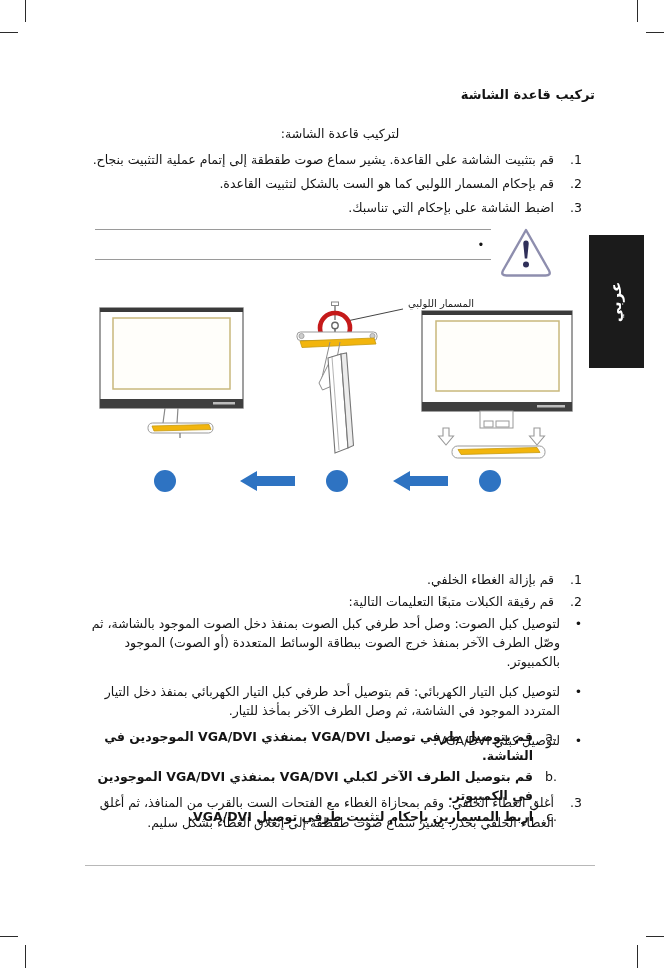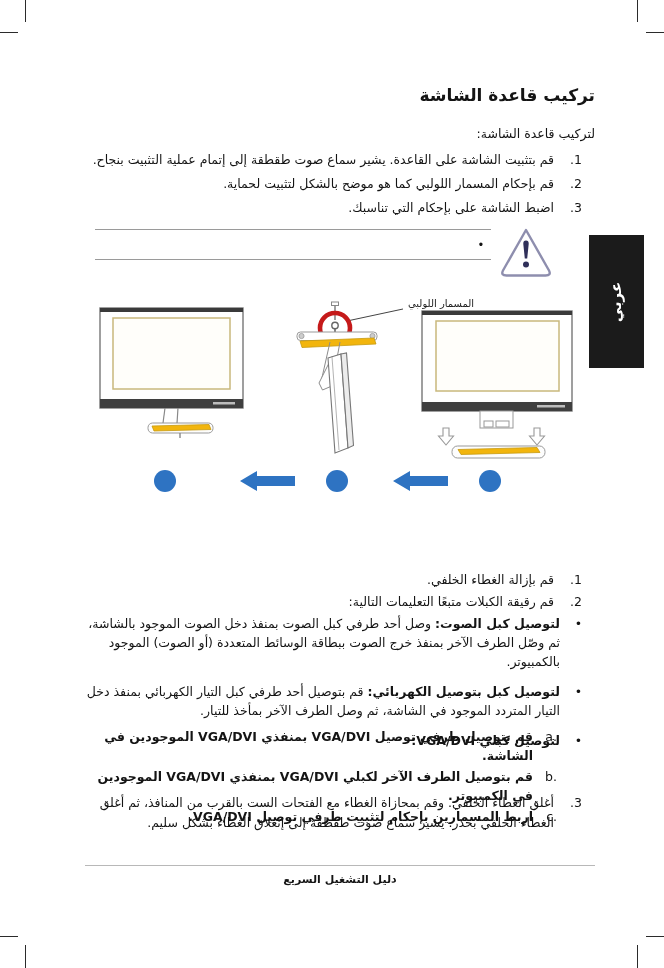--- a/index.html
+++ b/index.html
@@ -3,31 +3,31 @@
 <meta charset="utf-8">
 <style>
   html,body{margin:0;padding:0;background:#fff;}
   .page{position:relative;width:664px;height:968px;background:#ffffff;overflow:hidden;
         font-family:"DejaVu Sans","Liberation Sans",sans-serif;color:#141414;}
   .abs{position:absolute;}
   .rtl{direction:rtl;text-align:right;unicode-bidi:plaintext;}
   
   .mark{position:absolute;background:#2b2b2b;}
   
-  .h1{font-size:17px;font-weight:bold;line-height:22px;}
+  .h1{font-size:13px;font-weight:bold;line-height:22px;}
   .body-t{font-size:12.5px;line-height:20px;}
   .small-t{font-size:11.5px;line-height:16px;}
   
   .oli{display:flex;direction:rtl;text-align:right;margin-bottom:4px;}
   .oli .n{flex:0 0 28px;font-size:12.5px;line-height:20px;}
   .oli .t{flex:1;font-size:12.5px;line-height:20px;}
   .bli{display:flex;direction:rtl;text-align:right;margin-bottom:11px;}
   .bli .b{flex:0 0 22px;font-size:12.5px;line-height:19px;}
   .bli .t{flex:1;font-size:12.5px;line-height:19px;}
-  .bli .lead{font-weight:bold;}
+  .bli .lead{font-weight:normal;}
   .sli{display:flex;direction:rtl;text-align:right;margin-bottom:2px;}
   .sli .n{flex:0 0 20px;font-size:12.5px;line-height:19px;direction:ltr;text-align:right;}
   .sli .t{flex:1;font-size:12.5px;line-height:19px;padding-right:4px;font-weight:bold;}
   
   .note{border-top:1px solid #9a9a9a;border-bottom:1px solid #9a9a9a;
         display:flex;align-items:center;direction:rtl;text-align:right;}
   .note .b{flex:0 0 20px;text-align:center;}
   
   .tab{background:#1b1b1b;display:flex;align-items:center;justify-content:center;}
   .tab span{color:#fff;font-size:15px;font-weight:bold;transform:rotate(-90deg);white-space:nowrap;}
@@ -44,30 +44,30 @@
   <div class="mark" style="left:0;top:32px;width:18px;height:1px;"></div>
   <div class="mark" style="left:637px;top:0;width:1px;height:22px;"></div>
   <div class="mark" style="left:646px;top:32px;width:18px;height:1px;"></div>
   <div class="mark" style="left:0;top:936px;width:18px;height:1px;"></div>
   <div class="mark" style="left:25px;top:945px;width:1px;height:23px;"></div>
   <div class="mark" style="left:646px;top:936px;width:18px;height:1px;"></div>
   <div class="mark" style="left:637px;top:945px;width:1px;height:23px;"></div>
 
   <div class="abs rtl h1" style="left:85px;top:84px;width:510px;">تركيب قاعدة الشاشة</div>
 
-  <div class="abs rtl body-t" style="left:85px;top:124px;width:510px;">لتركيب قاعدة الشاشة:</div>
+  <div class="abs rtl body-t" style="left:85px;top:124px;width:510px;text-align:center;">لتركيب قاعدة الشاشة:</div>
 
   <div class="abs" style="left:85px;top:150px;width:497px;">
     <div class="oli">
       <span class="n">1.</span>
       <span class="t">قم بتثبيت الشاشة على القاعدة. يشير سماع صوت طقطقة إلى إتمام عملية التثبيت بنجاح.</span>
     </div>
     <div class="oli">
       <span class="n">2.</span>
-      <span class="t">قم بإحكام المسمار اللولبي كما هو موضح بالشكل لتثبيت لحماية.</span>
+      <span class="t">قم بإحكام المسمار اللولبي كما هو الست بالشكل لتثبيت القاعدة.</span>
     </div>
     <div class="oli">
       <span class="n">3.</span>
       <span class="t">اضبط الشاشة على بإحكام التي تناسبك.</span>
     </div>
   </div>
 
   <div class="abs note small-t" style="left:95px;top:229px;width:396px;height:29px;">
     <span class="b">•</span>
   </div>
@@ -153,21 +153,21 @@
     </div>
   </div>
 
   <div class="abs" style="left:85px;top:614px;width:497px;">
     <div class="bli">
       <span class="b">•</span>
       <span class="t"><b class="lead">لتوصيل كبل الصوت:</b><span> وصل أحد طرفي كبل الصوت بمنفذ دخل الصوت الموجود بالشاشة، ثم وصّل الطرف الآخر بمنفذ خرج الصوت ببطاقة الوسائط المتعددة (أو الصوت) الموجود بالكمبيوتر.</span></span>
     </div>
     <div class="bli">
       <span class="b">•</span>
-      <span class="t"><b class="lead">لتوصيل كبل بتوصيل الكهربائي:</b><span> قم بتوصيل أحد طرفي كبل التيار الكهربائي بمنفذ دخل التيار المتردد الموجود في الشاشة، ثم وصل الطرف الآخر بمأخذ للتيار.</span></span>
+      <span class="t"><b class="lead">لتوصيل كبل التيار الكهربائي:</b><span> قم بتوصيل أحد طرفي كبل التيار الكهربائي بمنفذ دخل التيار المتردد الموجود في الشاشة، ثم وصل الطرف الآخر بمأخذ للتيار.</span></span>
     </div>
     <div class="bli" style="margin-bottom:4px;">
       <span class="b">•</span>
       <span class="t"><b class="lead">لتوصيل كبلي VGA/DVI:</b><span></span></span>
     </div>
   </div>
 
   <div class="abs" style="left:85px;top:727px;width:472px;">
     <div class="sli">
       <span class="n">a.</span>
@@ -184,15 +184,14 @@
   </div>
 
   <div class="abs" style="left:85px;top:793px;width:497px;">
     <div class="oli">
       <span class="n">3.</span>
       <span class="t">أغلق الغطاء الخلفي. وقم بمحازاة الغطاء مع الفتحات الست بالقرب من المنافذ، ثم أغلق الغطاء الخلفي بحذر. يشير سماع صوت طقطقة إلى إنغلاق الغطاء بشكل سليم.</span>
     </div>
   </div>
 
   <div class="abs frule" style="left:85px;top:865px;width:510px;"></div>
-  <div class="abs rtl footer" style="left:85px;top:873px;width:510px;text-align:center;">دليل التشغيل السريع</div>
 
 </div>
 
 </body></html>

